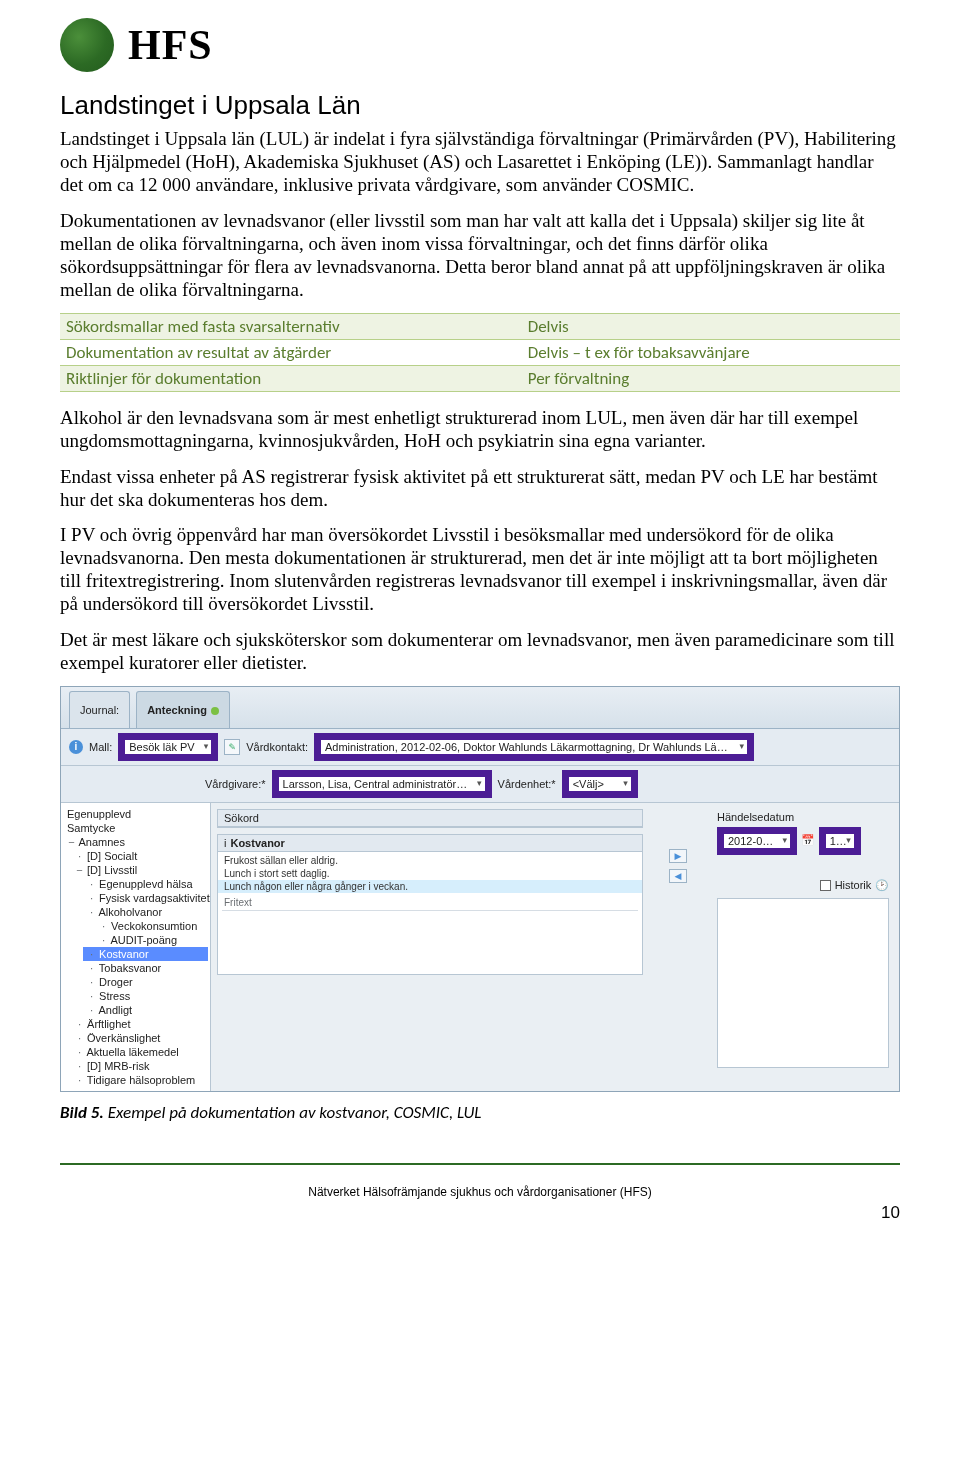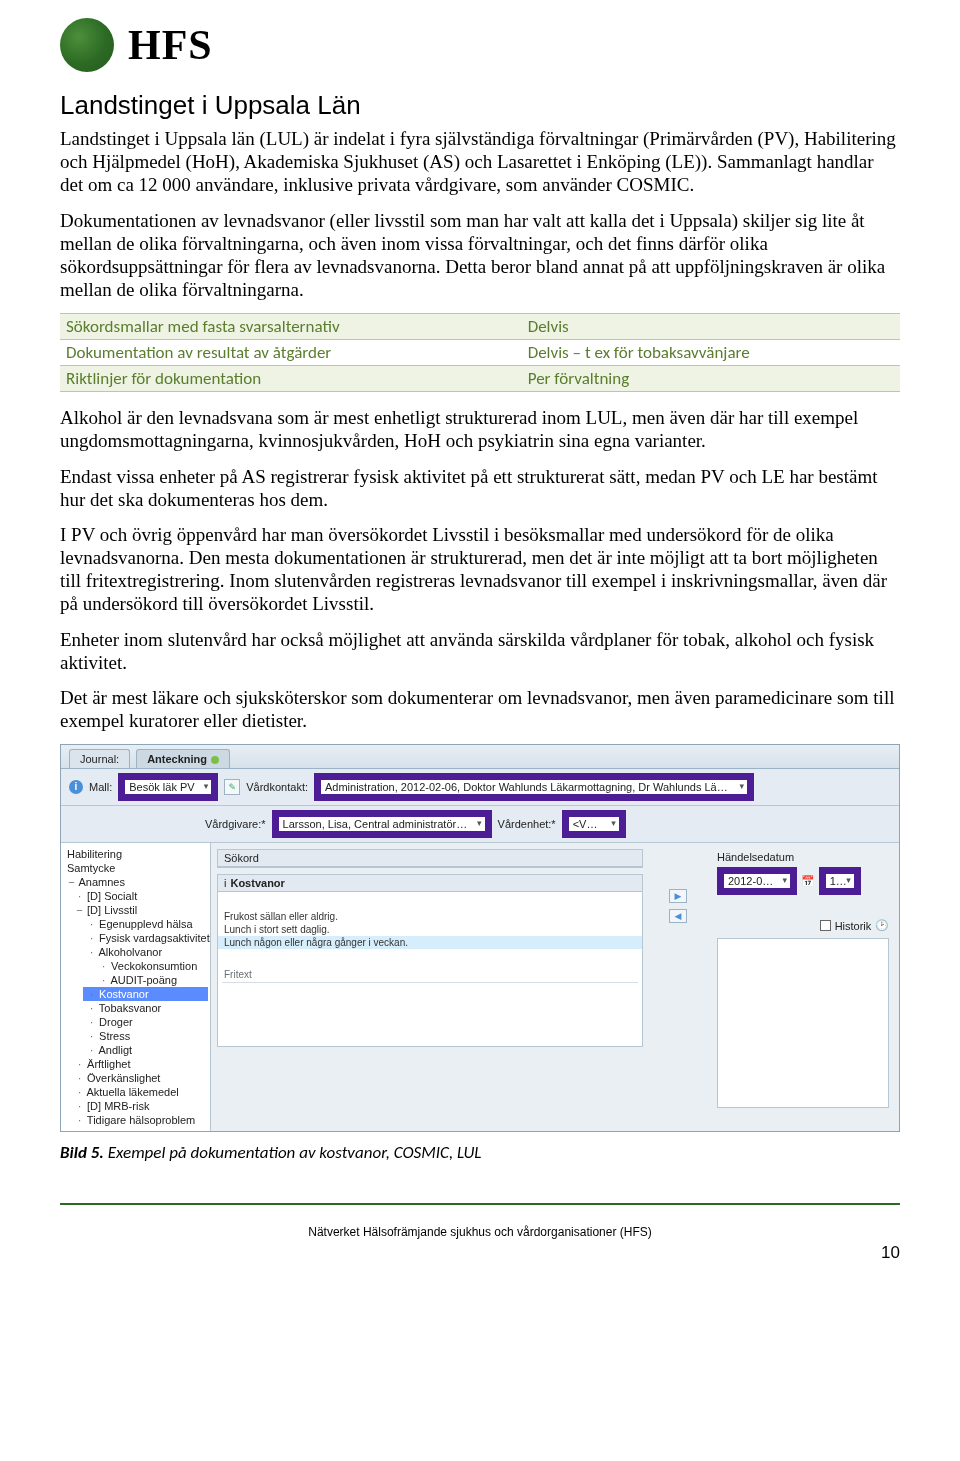--- a/index.html
+++ b/index.html
@@ -15,42 +15,42 @@
   .doc-table td { padding: 2px 6px; border-top: 1px solid #b7d089; border-bottom: 1px solid #b7d089; }
   .doc-table tr.header-row td { font-weight: bold; background: #f2f2f2; }
   .doc-table tr.alt td { background: #eef3e3; }
   .doc-table tr.plain td { background: #fff; }
   .caption { font-family: Calibri, Arial, sans-serif; font-style: italic; font-size: 17px; margin-top: 10px; }
   .caption .lead { font-weight: bold; font-style: italic; }
 
   
   .screenshot { border: 1px solid #8ea5b8; margin-top: 12px; background: #eef2f6; font-family: Tahoma, Arial, sans-serif; font-size: 11px; color: #222; }
   .ss-tabs { display: flex; align-items: flex-end; padding: 4px 8px 0 8px; gap: 6px; background: linear-gradient(#e8eef4,#d6e1ea); border-bottom: 1px solid #9cb3c6; }
-  .ss-tab { padding: 3px 10px; border: 1px solid #9cb3c6; border-bottom: none; border-radius: 3px 3px 0 0; background: #dbe4ec; }
+  .ss-tab { padding: 12px 10px; border: 1px solid #9cb3c6; border-bottom: none; border-radius: 3px 3px 0 0; background: #dbe4ec; }
   .ss-tab.active { background: #ccd9e3; font-weight: bold; }
   .ss-tab .green-dot { display:inline-block; width:8px; height:8px; border-radius:50%; background:#7bc043; margin-left:4px; vertical-align:middle; }
   .ss-toolbar { display:flex; align-items:center; gap:6px; padding:4px 8px; background:#e4ebf2; border-bottom:1px solid #b7c6d3; flex-wrap: nowrap; }
   .ss-toolbar .info-icon { width:14px; height:14px; border-radius:50%; background:#4a90d9; color:#fff; font-size:10px; line-height:14px; text-align:center; font-weight:bold; }
   .ss-label { white-space:nowrap; }
   .ss-field { background:#fff; border:7px solid #4c1d95; padding:1px 16px 1px 4px; position:relative; white-space:nowrap; overflow:hidden; text-overflow:ellipsis; }
   .ss-field.dd::after { content:"▾"; position:absolute; right:3px; top:1px; color:#555; font-size:9px; }
   .ss-icon-btn { width:16px; height:16px; border:1px solid #9cb3c6; background:#f5f8fb; display:flex; align-items:center; justify-content:center; font-size:9px; color:#3a6; }
   .ss-body { display:flex; background:#eaeff3; }
   .ss-tree { width:150px; border-right:1px solid #b7c6d3; padding:4px 2px; background:#fff; }
   .ss-tree ul { list-style:none; }
   .ss-tree li { padding:0 0 0 4px; line-height:14px; white-space:nowrap; }
   .ss-tree li.lvl1 { margin-left:8px; }
   .ss-tree li.lvl2 { margin-left:20px; }
   .ss-tree li.sel { background:#5a8cff; color:#fff; }
   .tree-ico { display:inline-block; width:9px; text-align:center; color:#6a6e72; }
   .ss-main { flex:1; padding:6px; display:flex; gap:26px; }
   .ss-center { flex:1; }
   .ss-box { border:1px solid #b7c6d3; background:#fff; margin-bottom:6px; }
   .ss-box-head { background:#e2e9f0; padding:2px 6px; border-bottom:1px solid #b7c6d3; display:flex; align-items:center; gap:4px; }
-  .ss-box-body { padding:18px 0; }
+  .ss-box-body { padding:2px 0; }
   .ss-row { display:flex; align-items:center; padding:1px 6px; font-size:10px; color:#333; }
   .ss-row.hover { background:#d6eefc; }
   .ss-fritext { padding:2px 6px; color:#6a6e72; font-size:10px; }
   .ss-arrows { display:flex; flex-direction:column; gap:6px; align-items:center; padding-top:40px; }
   .ss-arrow { width:18px; height:14px; border:1px solid #9cb3c6; background:#f2f6fa; font-size:9px; line-height:12px; text-align:center; color:#4a90d9; }
   .ss-right { width:180px; }
   .ss-right-head { padding:2px 4px; font-size:11px; }
   .ss-right-row { display:flex; gap:4px; align-items:center; padding:2px 4px; }
   .ss-chk { display:inline-block; width:11px; height:11px; border:1px solid #666; background:#fff; }
   .ss-right-big { height:170px; border:1px solid #b7c6d3; background:#fff; margin:4px; }
@@ -86,47 +86,46 @@
     <tr class="alt">
           <td>Riktlinjer för dokumentation</td>
           <td>Per förvaltning</td>
         </tr>
   </tbody>
     </table>
 
   <p class="body">Alkohol är den levnadsvana som är mest enhetligt strukturerad inom LUL, men även där har till exempel ungdomsmottagningarna, kvinnosjukvården, HoH och psykiatrin sina egna varianter.</p>
   <p class="body">Endast vissa enheter på AS registrerar fysisk aktivitet på ett strukturerat sätt, medan PV och LE har bestämt hur det ska dokumenteras hos dem.</p>
   <p class="body">I PV och övrig öppenvård har man översökordet Livsstil i besöksmallar med undersökord för de olika levnadsvanorna. Den mesta dokumentationen är strukturerad, men det är inte möjligt att ta bort möjligheten till fritextregistrering. Inom slutenvården registreras levnadsvanor till exempel i inskrivningsmallar, även där på undersökord till översökordet Livsstil.</p>
-  <p class="body">Enheter inom slutenvård har också möjlighet att använda särskilda vårdplaner för tobak, alkohol och fysisk aktivitet.</p>
   <p class="body">Det är mest läkare och sjuksköterskor som dokumenterar om levnadsvanor, men även paramedicinare som till exempel kuratorer eller dietister.</p>
 
   <div class="screenshot">
     <div class="ss-tabs">
       <div class="ss-tab">Journal:</div>
       <div class="ss-tab active"><span>Anteckning</span><span class="green-dot"></span></div>
     </div>
     <div class="ss-toolbar">
       <span class="info-icon">i</span>
       <span class="ss-label">Mall:</span>
       <span class="ss-field dd" style="width:100px">Besök läk PV</span>
       <span class="ss-icon-btn">✎</span>
       <span class="ss-label">Vårdkontakt:</span>
       <span class="ss-field dd" style="flex:1; max-width:440px">Administration, 2012-02-06, Doktor Wahlunds Läkarmottagning, Dr Wahlunds Läka., Distriktssköterskemottagning., xxDr Wahlund...</span>
     </div>
     <div class="ss-toolbar">
       <span style="width:130px"></span>
       <span class="ss-label">Vårdgivare:*</span>
       <span class="ss-field dd" style="width:220px">Larsson, Lisa, Central administratör lal014</span>
       <span class="ss-label">Vårdenhet:*</span>
-      <span class="ss-field dd" style="width:64px">&lt;Välj&gt;</span>
+      <span class="ss-field dd" style="width:76px">&lt;Välj&gt;</span>
     </div>
     <div class="ss-body">
       <div class="ss-tree">
         <ul id="tree-ul">
-            <li class="lvl0">Habilitering</li>
+            <li class="lvl0">Egenupplevd</li>
             <li class="lvl0">Samtycke</li>
             <li class="lvl0"><span class="tree-ico">−</span> Anamnes</li>
             <li class="lvl1"><span class="tree-ico">·</span> [D] Socialt</li>
             <li class="lvl1"><span class="tree-ico">−</span> [D] Livsstil</li>
             <li class="lvl2"><span class="tree-ico">·</span> Egenupplevd hälsa</li>
             <li class="lvl2"><span class="tree-ico">·</span> Fysisk vardagsaktivitet</li>
             <li class="lvl2"><span class="tree-ico">·</span> Alkoholvanor</li>
             <li class="lvl2" style="margin-left: 32px;"><span class="tree-ico">·</span> Veckokonsumtion</li>
             <li class="lvl2" style="margin-left: 32px;"><span class="tree-ico">·</span> AUDIT-poäng</li>
             <li class="lvl2 sel"><span class="tree-ico">·</span> Kostvanor</li>

